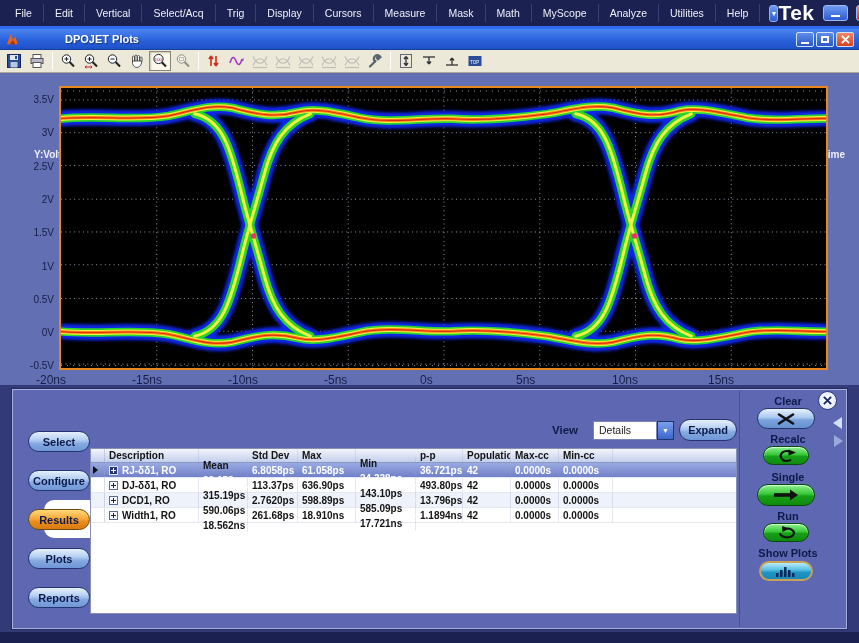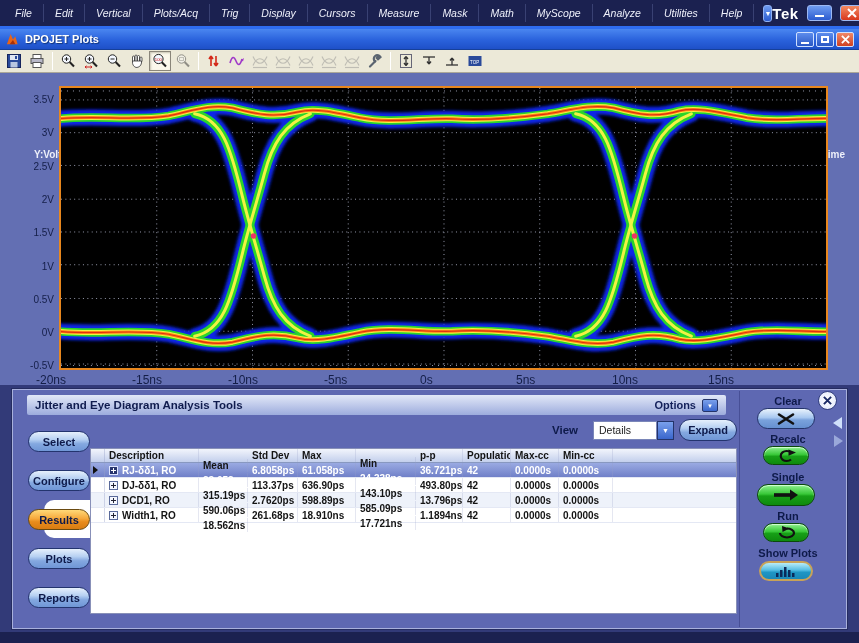--- a/index.html
+++ b/index.html
@@ -2,32 +2,32 @@
 <html><head>
 <meta charset="utf-8">
 <style>
   html,body{margin:0;padding:0;background:#222;}
   *{box-sizing:border-box;font-family:"Liberation Sans","DejaVu Sans",sans-serif;}
   .screen{position:relative;width:859px;height:643px;overflow:hidden;background:#636fb3;}
   .abs{position:absolute;}
 
   
   .menubar{left:0;top:0;width:859px;height:26px;background:#1b2150;display:flex;align-items:center;padding-left:4px;}
-  .mi{color:#eef0fa;font-size:10.5px;padding:0 11px;height:18px;line-height:18px;border-right:1px solid rgba(130,140,200,.30);white-space:nowrap;cursor:default;font-style:italic;}
+  .mi{color:#eef0fa;font-size:10.5px;padding:0 11px;height:18px;line-height:18px;border-right:1px solid rgba(130,140,200,.30);white-space:nowrap;cursor:default;}
   .menu-drop{width:24px;height:17px;margin-left:9px;border-radius:3px;border:1px solid #8fb0f4;background:linear-gradient(180deg,#6f9cf0,#2c5cd0);color:#fff;font-size:7px;text-align:center;line-height:16px;}
   .tekzone{margin-left:auto;display:flex;align-items:center;gap:8px;margin-right:8px;}
-  .teklogo{color:#fff;font-size:15px;font-weight:bold;letter-spacing:.5px;}
+  .teklogo{color:#fff;font-size:21px;font-weight:bold;letter-spacing:.5px;}
   .winbtn-sm{width:25px;height:16px;border-radius:3px;border:1px solid #9db8f2;display:flex;align-items:center;justify-content:center;}
   .btn-min-top{background:linear-gradient(180deg,#6f9cf0,#2c5cd0);}
   .btn-min-top i{display:block;width:9px;height:2px;background:#fff;margin-top:6px;}
   .btn-close-top{background:linear-gradient(180deg,#f48a62,#d8371c);}
   .bluestrip{left:0;top:26px;width:859px;height:3px;background:#2e6cf0;}
 
   
-  .titlebar{left:0;top:29px;width:859px;height:21px;background:linear-gradient(180deg,#4a86f0,#2a62dc 55%,#1e50c8);display:flex;align-items:center;padding:0 5px;border-bottom:1px solid #16409a;}
+  .titlebar{left:0;top:29px;width:859px;height:21px;background:linear-gradient(180deg,#4a86f0,#2a62dc 55%,#1e50c8);display:flex;align-items:center;padding:0 5px;border-bottom:1px solid #16409a;gap:40px;}
   .titletext{color:#fff;font-size:11px;font-weight:bold;margin-left:5px;text-shadow:1px 1px 1px #12347a;}
   .xpbtns{margin-left:auto;display:flex;gap:2px;}
   .xpb{width:18px;height:15px;border-radius:2px;border:1px solid #cfe0ff;display:flex;align-items:center;justify-content:center;}
   .xpb.blue{background:linear-gradient(180deg,#5d8cec,#2a58c4);}
   .xpb.red{background:linear-gradient(180deg,#f08868,#d04020);}
   .xpb .bar{width:8px;height:2px;background:#fff;margin-top:7px;}
   .xpb .box{width:8px;height:7px;border:2px solid #fff;}
 
   
   .toolbar{left:0;top:50px;width:859px;height:23px;background:#ece9d8;border-bottom:1px solid #aca899;display:flex;align-items:center;padding-left:3px;gap:1px;}
@@ -100,21 +100,21 @@
 </style>
 </head>
 <body>
 
 <div class="screen">
 
   <div class="abs menubar">
     <span class="mi">File</span>
     <span class="mi">Edit</span>
     <span class="mi">Vertical</span>
-    <span class="mi">Plots/Acq</span>
+    <span class="mi">Select/Acq</span>
     <span class="mi">Trig</span>
     <span class="mi">Display</span>
     <span class="mi">Cursors</span>
     <span class="mi">Measure</span>
     <span class="mi">Mask</span>
     <span class="mi">Math</span>
     <span class="mi">MyScope</span>
     <span class="mi">Analyze</span>
     <span class="mi">Utilities</span>
     <span class="mi">Help</span>
@@ -417,25 +417,20 @@
       <div>Eye: All Bits</div>
       <div>Offset: 1.592</div>
       <div>UIs:6000:10007, Total:205028:420294</div>
     </div>
   </div>
 
   <div class="abs bottomregion"></div>
   <div class="abs botwin"></div>
   <div class="abs panelsep"></div>
 
-  <div class="abs hdrbar">
-    <span class="hdrtitle">Jitter and Eye Diagram Analysis Tools</span>
-    <span class="optlabel">Options</span>
-    <span class="optbtn"><span>▼</span></span>
-  </div>
 
   <span class="abs viewlabel">View</span>
   <span class="abs viewdrop">Details</span>
   <span class="abs viewarrow"><span>▼</span></span>
   <span class="abs pill expandbtn">Expand</span>
 
   <div class="abs navtab"></div>
   <span class="abs pill navbtn" style="top:431px">Select</span>
   <span class="abs pill navbtn" style="top:470px">Configure</span>
   <span class="abs pill navbtn active" style="top:509px">Results</span>

